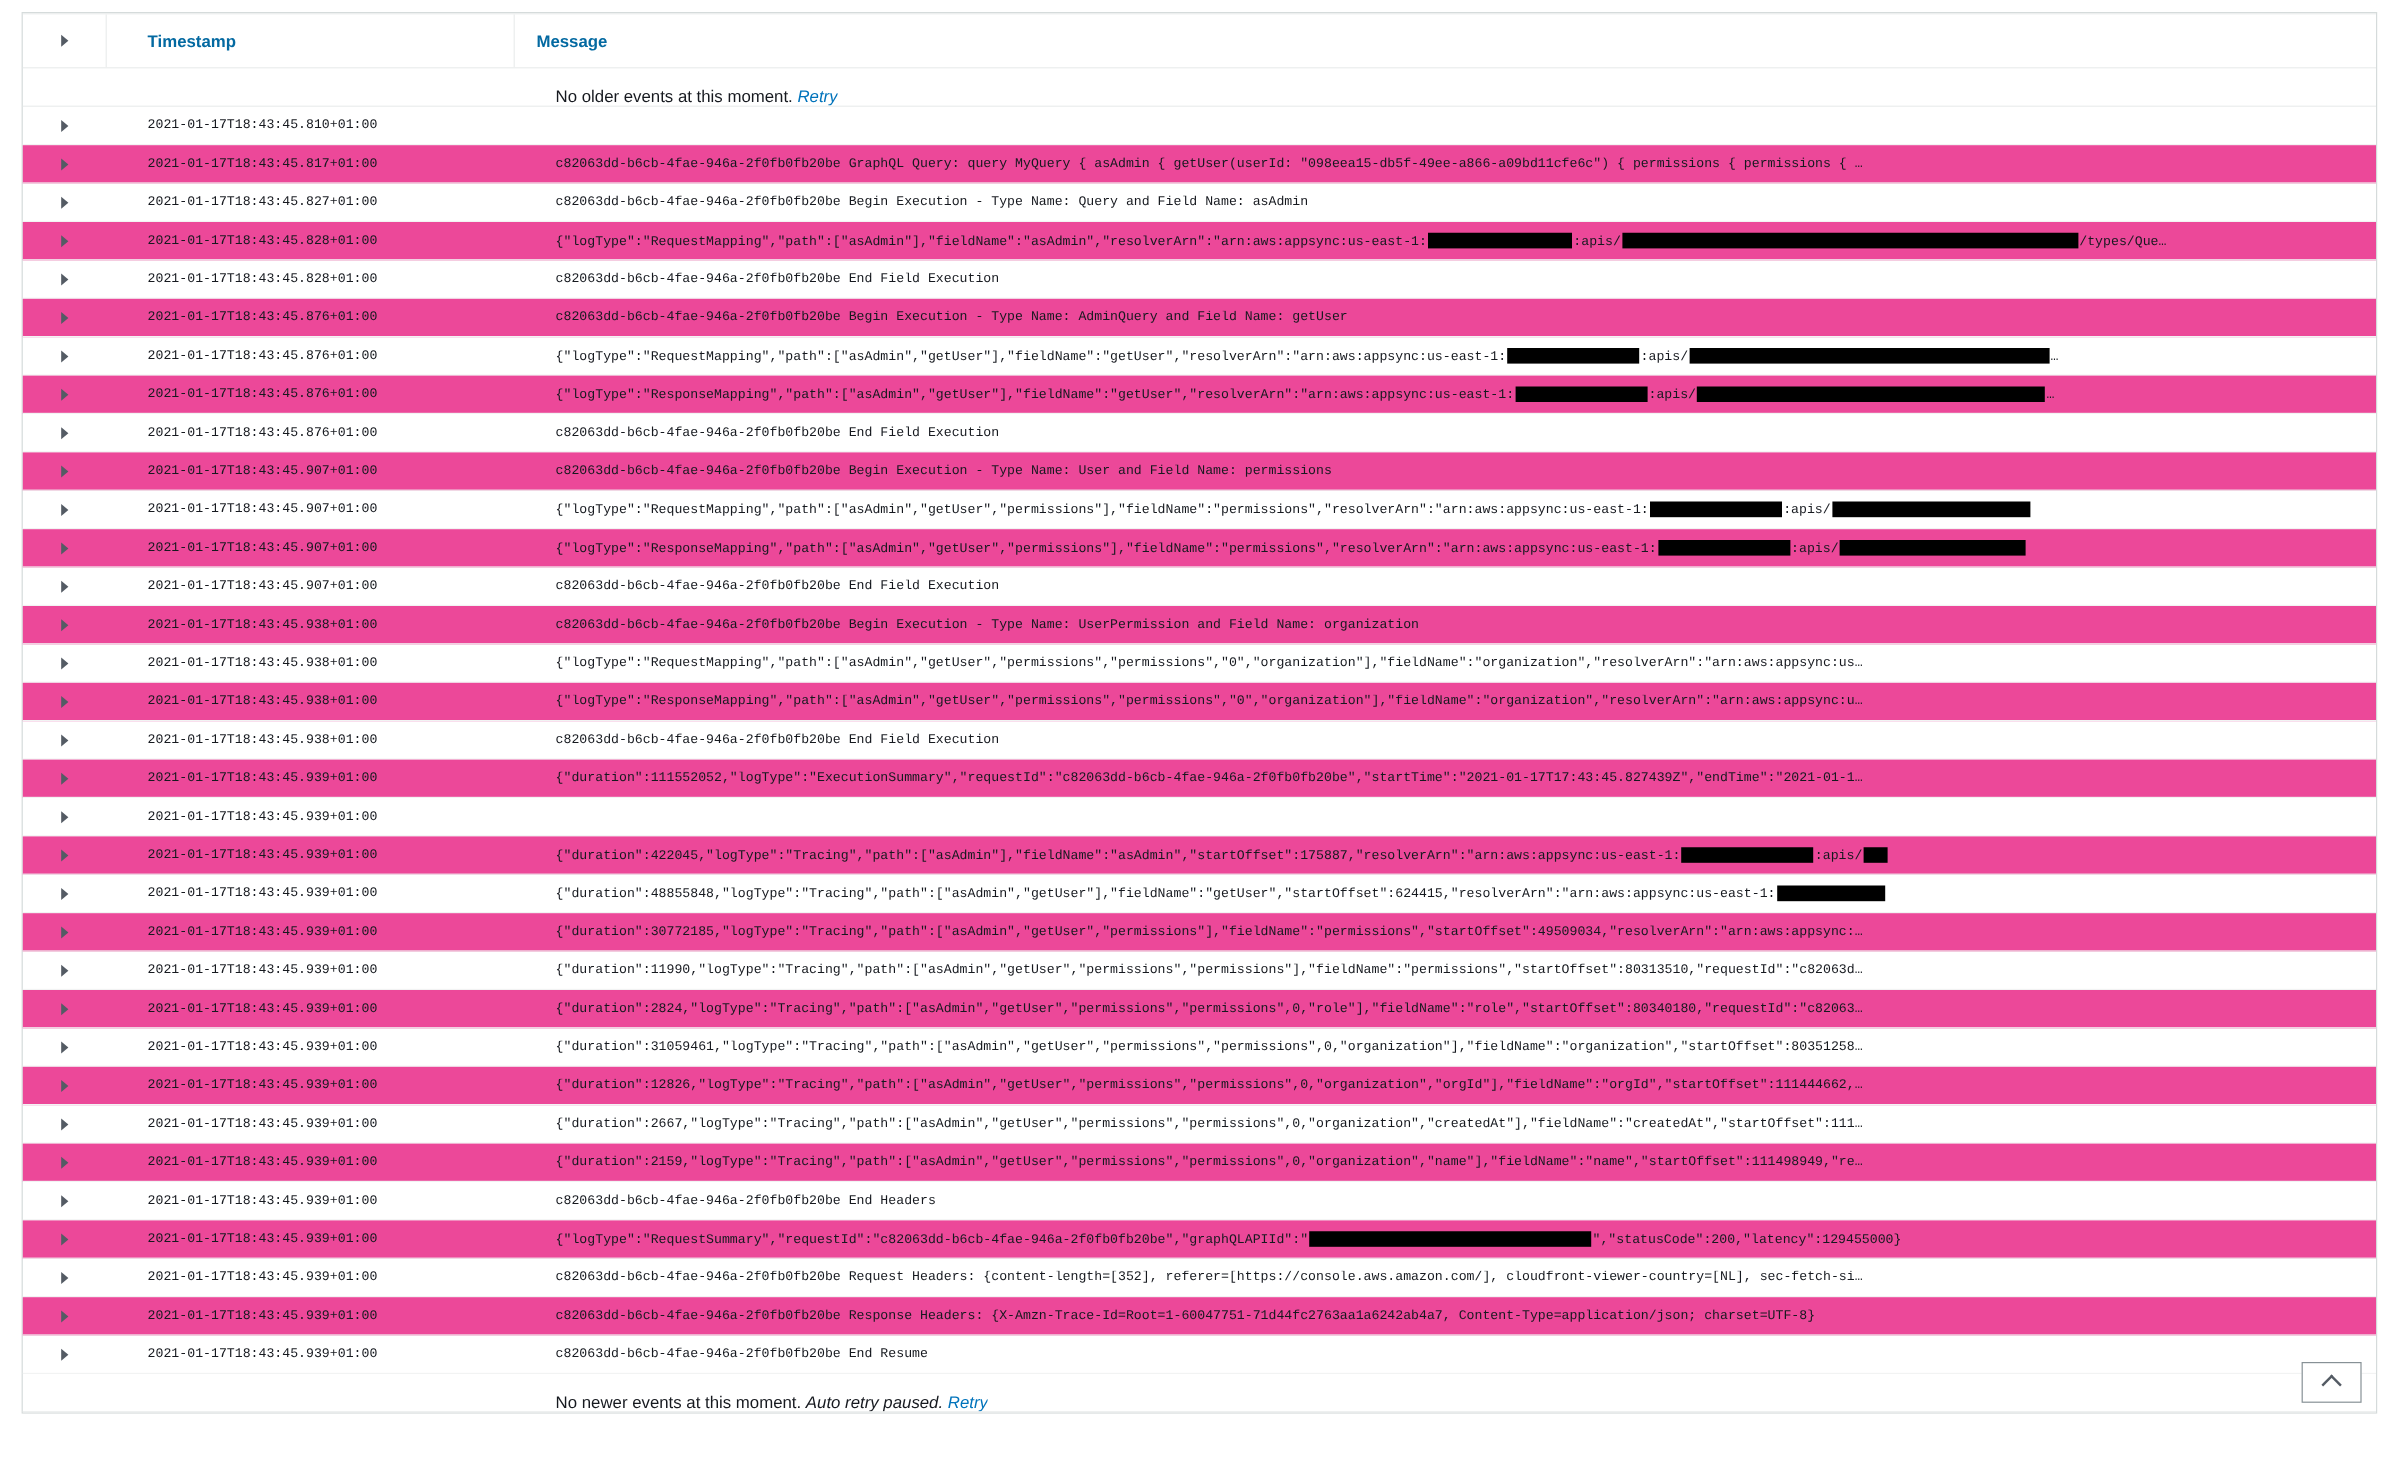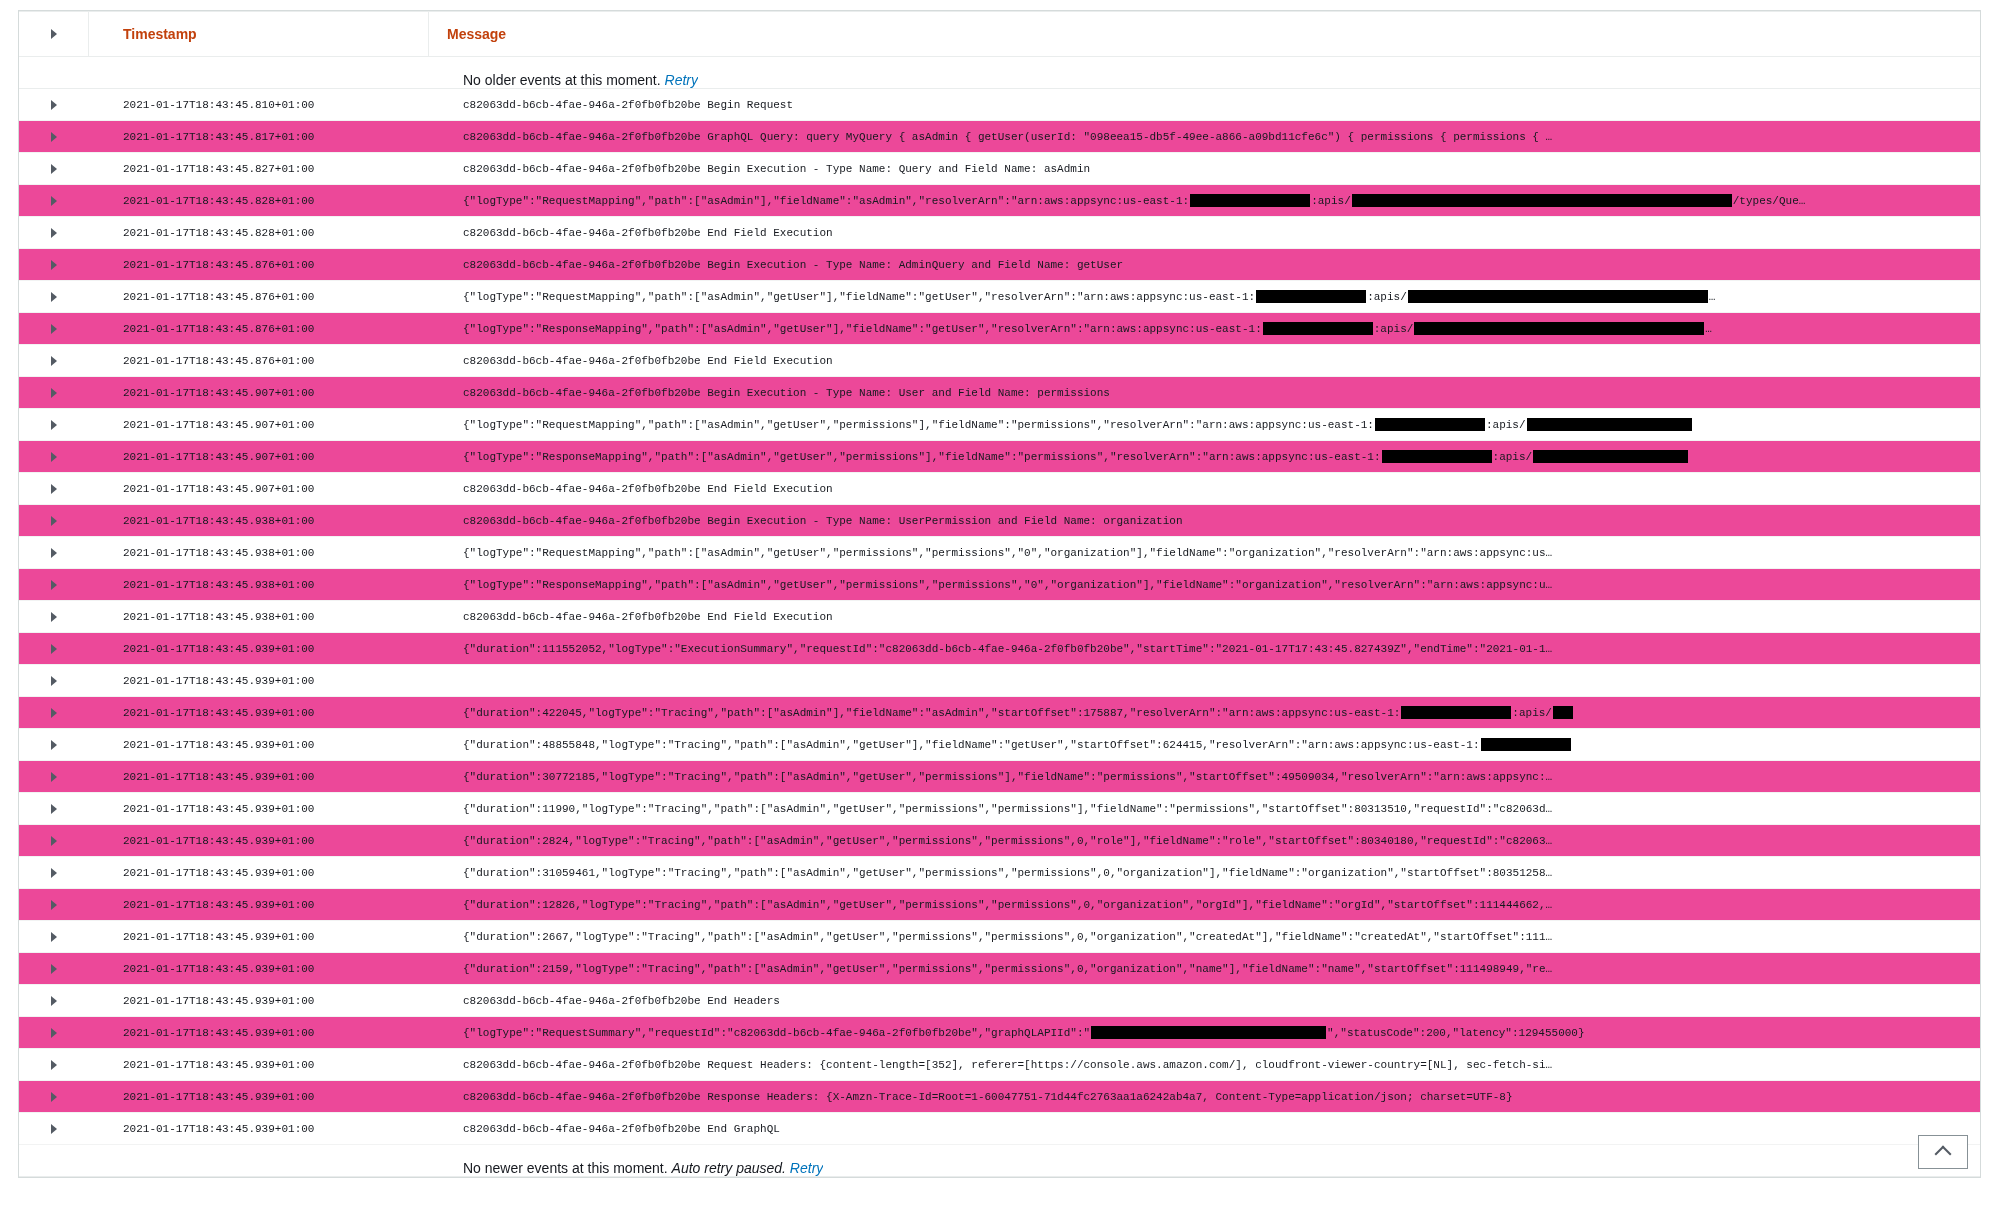--- a/index.html
+++ b/index.html
@@ -19,21 +19,21 @@
     margin-top: 10px;
     position: relative;
   }
   .header-row {
     display: flex;
     align-items: center;
     height: 46px;
     border-top: 1px solid #eaeded;
     border-bottom: 1px solid #eaeded;
     font-weight: 700;
-    color: #c2410c;
+    color: #0369a1;
     font-family: "Amazon Ember","Helvetica Neue",Arial,sans-serif;
   }
   .col-expand-hdr {
     width: 70px;
     display: flex;
     justify-content: center;
     align-items: center;
     border-right: 1px solid #eaeded;
     height: 100%;
   }
@@ -157,21 +157,20 @@
         <span>No older events at this moment. </span><span class="link-blue italic">Retry</span>
       </div>
     </div>
 
     <div id="rows-container">
         <div class="log-row">
           <div class="col-expand">
             <div class="caret-row"></div>
           </div>
           <div class="col-timestamp">2021-01-17T18:43:45.810+01:00</div>
-          <div class="col-message"><span>c82063dd-b6cb-4fae-946a-2f0fb0fb20be Begin Request</span></div>
         </div>
         <div class="log-row alt">
           <div class="col-expand">
             <div class="caret-row"></div>
           </div>
           <div class="col-timestamp">2021-01-17T18:43:45.817+01:00</div>
           <div class="col-message"><span>c82063dd-b6cb-4fae-946a-2f0fb0fb20be GraphQL Query: query MyQuery { asAdmin { getUser(userId: "098eea15-db5f-49ee-a866-a09bd11cfe6c") { permissions { permissions { …</span></div>
         </div>
         <div class="log-row">
           <div class="col-expand">
@@ -380,21 +379,21 @@
             <div class="caret-row"></div>
           </div>
           <div class="col-timestamp">2021-01-17T18:43:45.939+01:00</div>
           <div class="col-message"><span>c82063dd-b6cb-4fae-946a-2f0fb0fb20be Response Headers: {X-Amzn-Trace-Id=Root=1-60047751-71d44fc2763aa1a6242ab4a7, Content-Type=application/json; charset=UTF-8}</span></div>
         </div>
         <div class="log-row">
           <div class="col-expand">
             <div class="caret-row"></div>
           </div>
           <div class="col-timestamp">2021-01-17T18:43:45.939+01:00</div>
-          <div class="col-message"><span>c82063dd-b6cb-4fae-946a-2f0fb0fb20be End GraphQL</span></div>
+          <div class="col-message"><span>c82063dd-b6cb-4fae-946a-2f0fb0fb20be End Resume</span></div>
         </div>
       </div>
 
     <div class="info-row">
       <div class="info-row-inner">
         <span>No newer events at this moment. </span><span class="italic">Auto retry paused. </span><span class="link-blue italic">Retry</span>
       </div>
     </div>
 
     <div class="scroll-top-btn">

